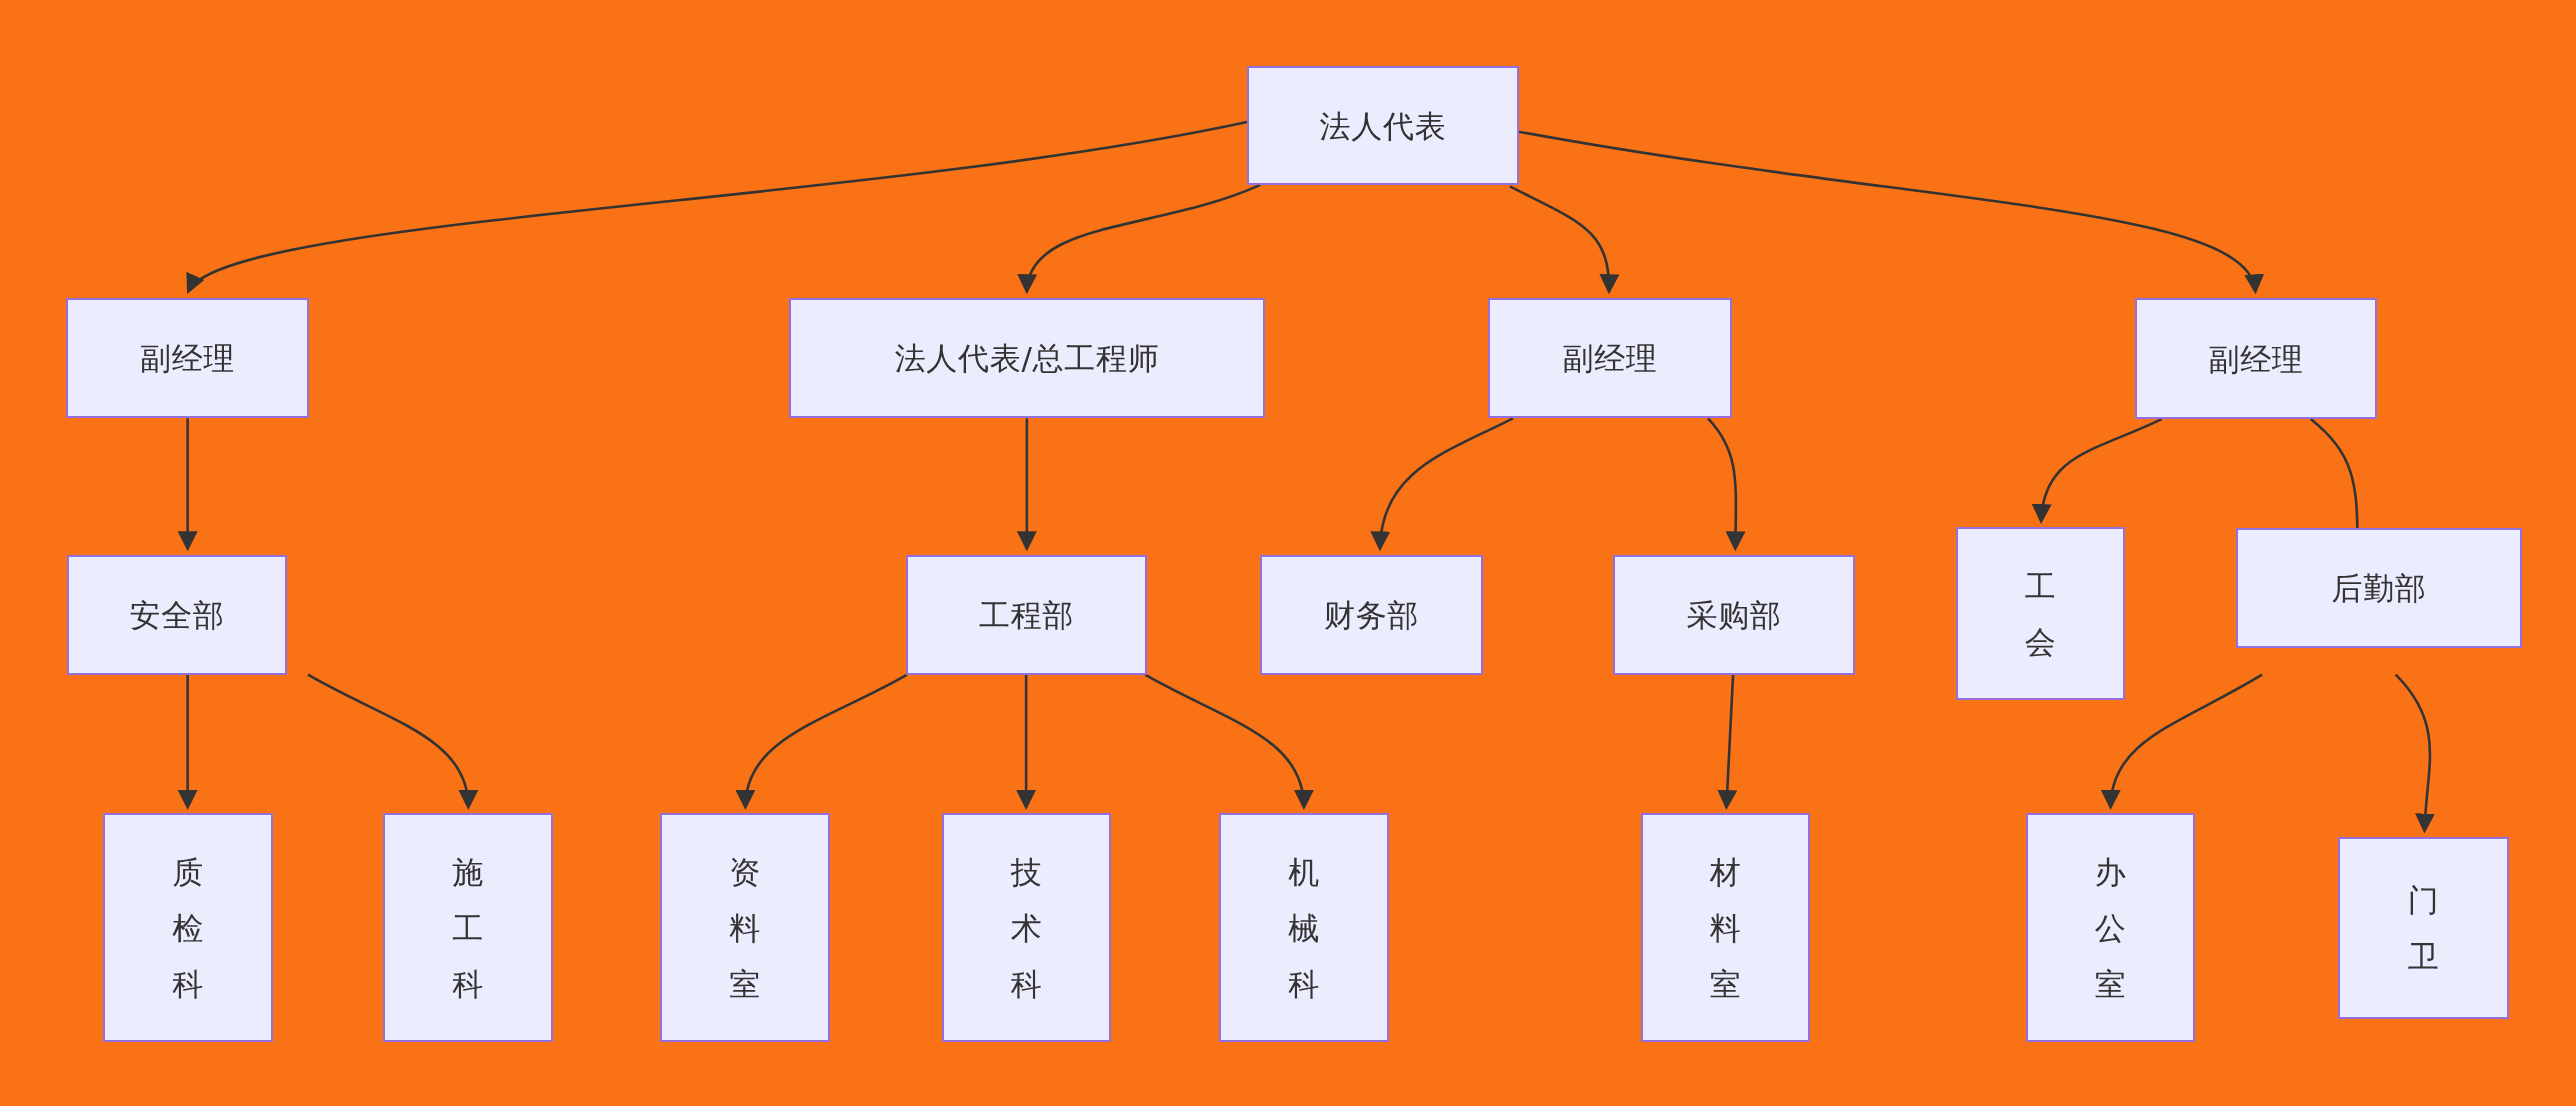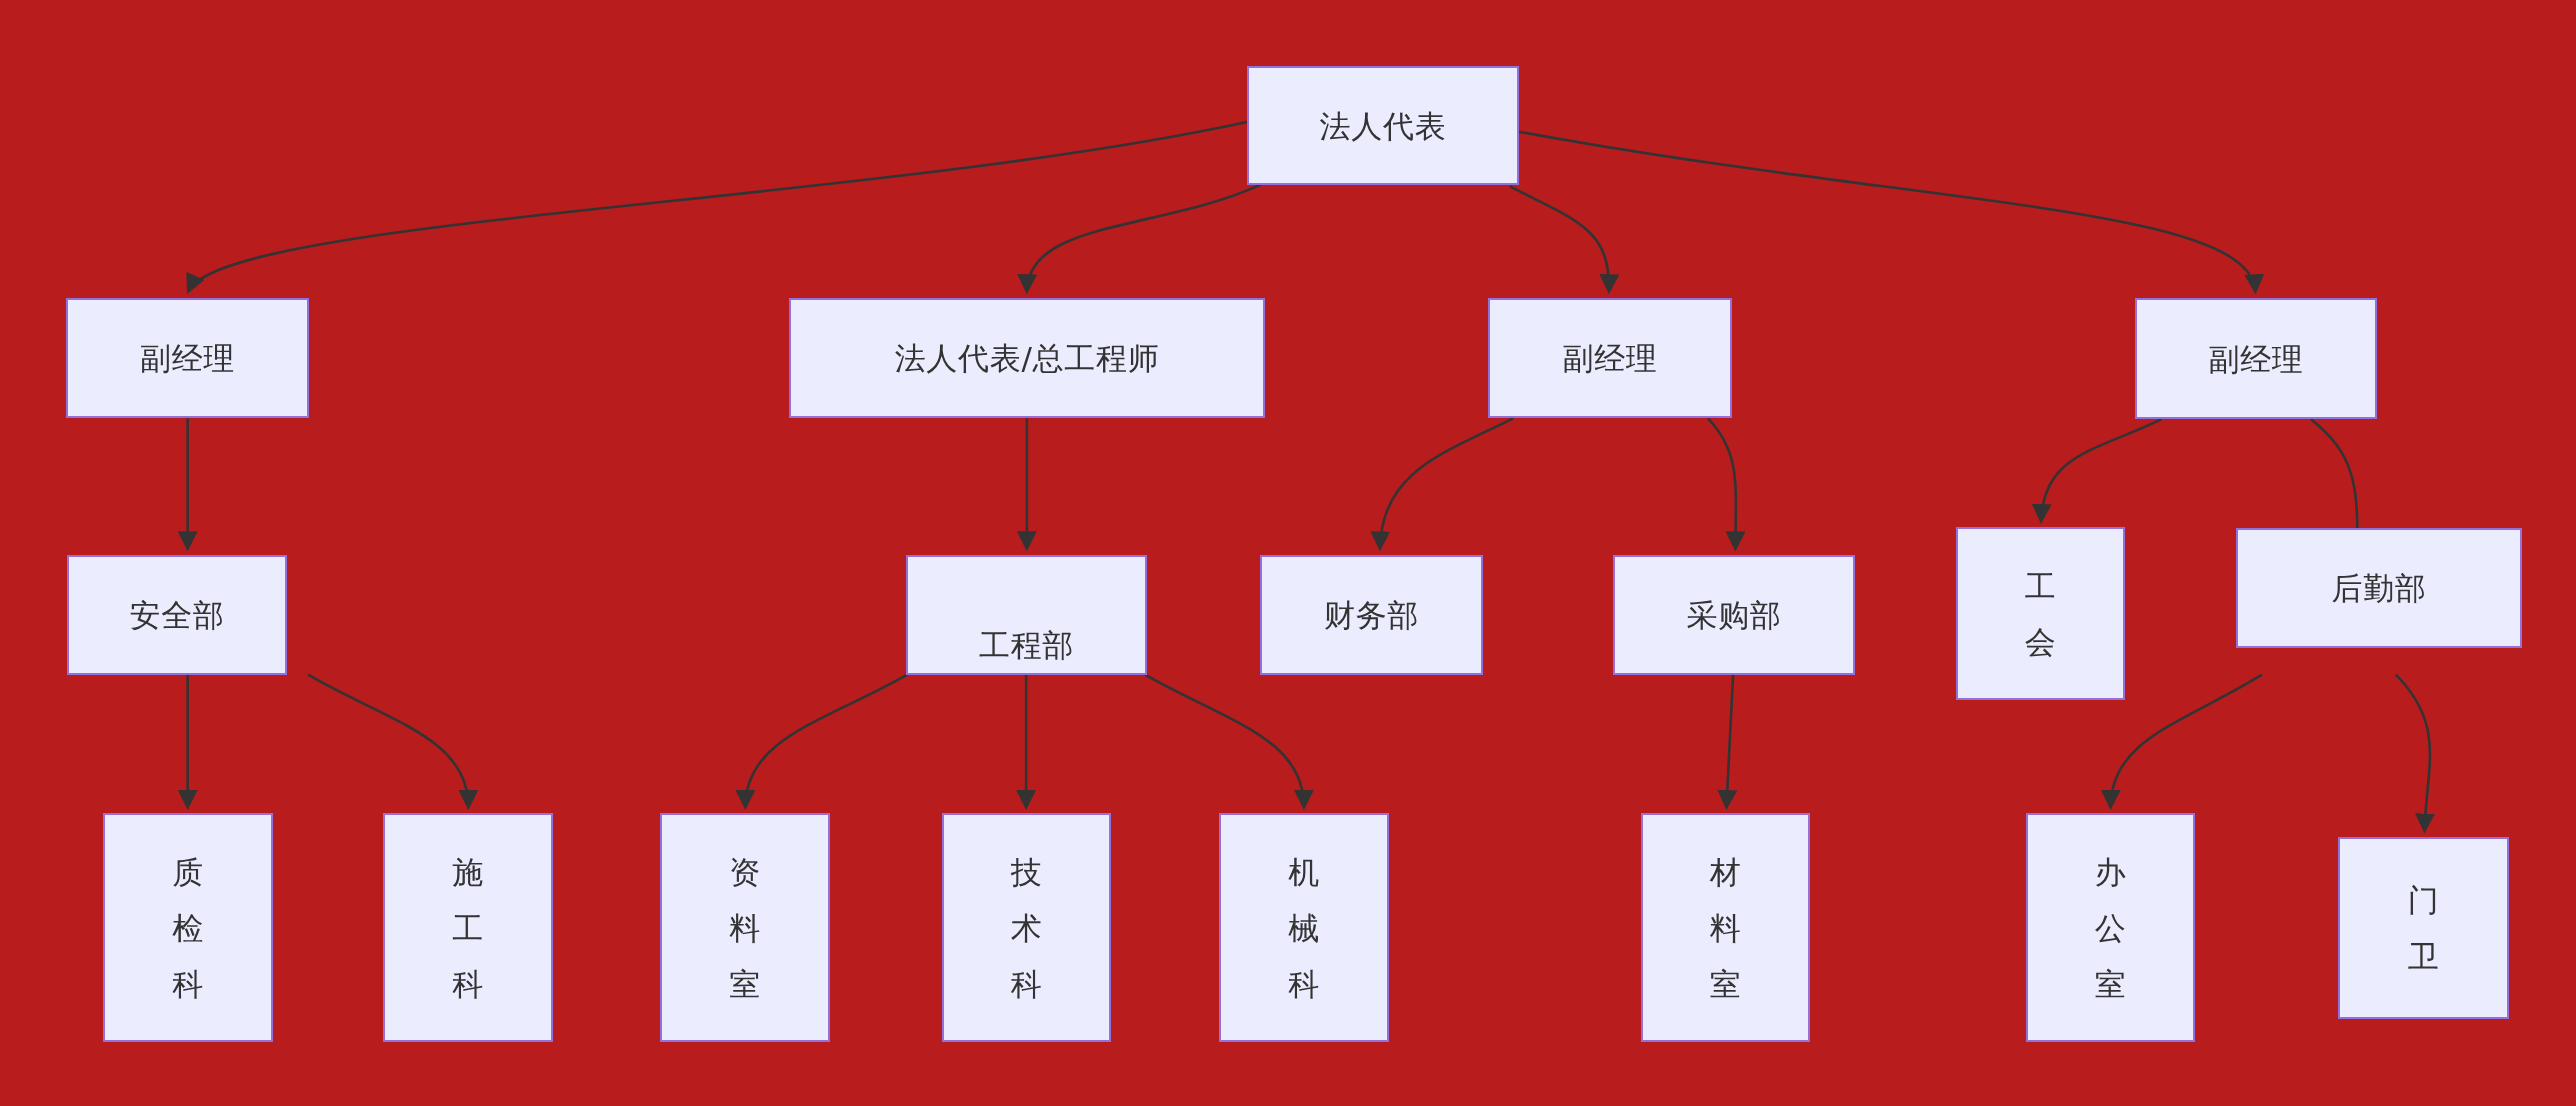--- a/index.html
+++ b/index.html
@@ -1,19 +1,19 @@
 <!DOCTYPE html>
 <html style="font-size:11.8px"><head>
 <meta charset="utf-8">
 <style>
   html,body{margin:0;padding:0;background:#ffffff;}
   #canvas{
     position:relative;
     width:2576px;height:1107px;
-    background:#b91c1c;
+    background:#f97316;
     font-family:"DejaVu Sans","Liberation Sans",sans-serif;
     overflow:hidden;
   }
   #edge-layer{position:absolute;left:0;top:0;width:2576px;height:1107px;}
   .edge{fill:none;stroke:#333333;stroke-width:3.5px;}
   .node{
     position:absolute;
     box-sizing:border-box;
     background:#ECECFF;
     border:2.2px solid #9370DB;
@@ -72,21 +72,21 @@
     </div>
   <div class="node" style="left: 1488px; top: 298px; width: 244px; height: 120px;">
       <span class="label">副经理</span>
     </div>
   <div class="node" style="left: 2135px; top: 298px; width: 242px; height: 121px;">
       <span class="label">副经理</span>
     </div>
   <div class="node" style="left: 67px; top: 555px; width: 220px; height: 120px;">
       <span class="label">安全部</span>
     </div>
-  <div class="node" style="left: 906px; top: 555px; width: 241px; height: 120px; align-items: flex-end;">
+  <div class="node" style="left: 906px; top: 555px; width: 241px; height: 120px;">
       <span class="label">工程部</span>
     </div>
   <div class="node" style="left: 1260px; top: 555px; width: 223px; height: 120px;">
       <span class="label">财务部</span>
     </div>
   <div class="node" style="left: 1613px; top: 555px; width: 242px; height: 120px; text-align: center;">
       <span class="label">采购部</span>
     </div>
   <div class="node" style="left: 1956px; top: 527px; width: 169px; height: 173px;">
       <span class="label">工

